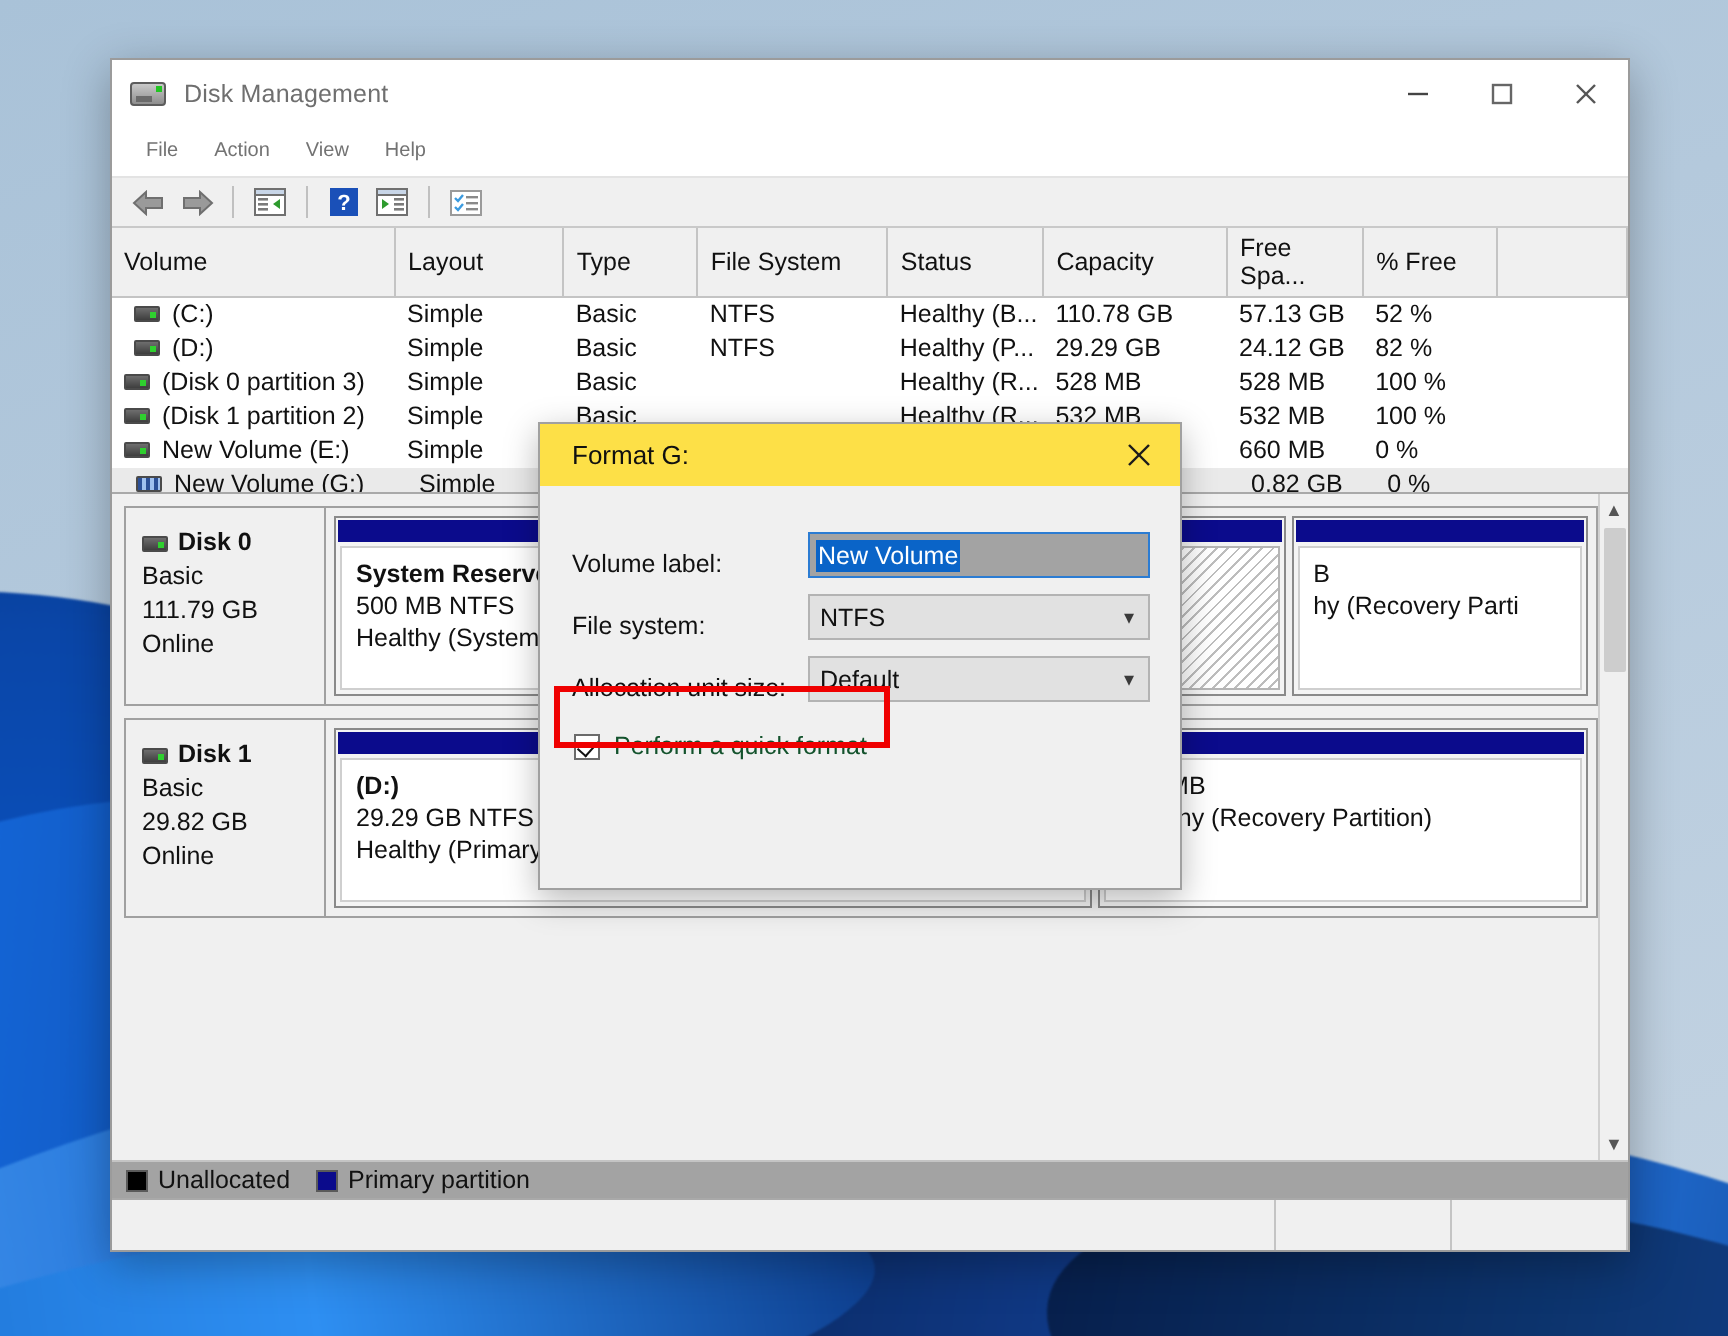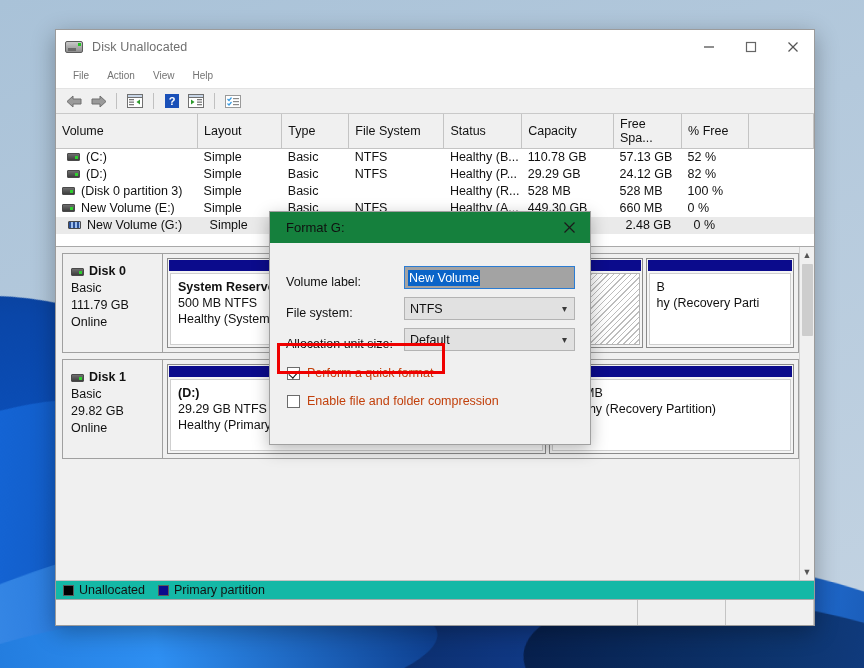--- a/index.html
+++ b/index.html
@@ -127,42 +127,42 @@
     border:1px solid #b5b5b5;
   }
 
   .gscroll { width:15px; flex:0 0 15px; background:#f0f0f0; border-left:1px solid #d0d0d0;
              display:flex; flex-direction:column; align-items:center; }
   .gscroll .arrow { height:16px; display:flex; align-items:center; justify-content:center; color:#555; font-size:9px; }
   .gscroll .thumb { width:11px; background:#cdcdcd; border-radius:1px; margin:1px 0; }
   .gscroll .track { flex:1; width:100%; }
 
   .legend {
-    flex:0 0 19px; background:#14b8a6; display:flex; 
+    flex:0 0 19px; background:#a3a3a3; display:flex; 
     padding-left:7px; gap:6px; border-top:1px solid #c4c4c4;
   }
   .legend .sw { width:11px; height:11px; border:1px solid #5a5a5a; }
   .legend .lb { font-size:12.5px; color:#111; margin-right:7px; }
   .legend .grp { display:flex; align-items:center; gap:5px; }
 
   .statusbar {
     flex:0 0 26px; background:#f0f0f0; border-top:1px solid #a9a9a9; display:flex;
   }
   .statusbar .seg { border-right:1px solid #c4c4c4; height:100%; }
   .seg1 { flex:1; } .seg2 { width:88px; } .seg3 { width:88px; border-right:none; }
 
   
   #dialog {
     position:absolute; left:269px; top:211px; width:322px; height:234px;
     background:#f0f0f0; border:1px solid #a0a0a0;
     box-shadow: 0 5px 16px rgba(0,0,0,.28);
     display:flex; flex-direction:column; z-index:30;
   }
   #dialog .dtitle {
-    height:31px; flex:0 0 31px; background:#15803d; display:flex; align-items:center;
+    height:31px; flex:0 0 31px; background:#fde047; display:flex; align-items:center;
     position:relative;
   }
   #dialog .dtitle .dt-text { margin-left:16px; font-size:13px; color:#101010; }
   #dialog .dclose { position:absolute; right:0; top:0; width:42px; height:31px;
                     display:flex; align-items:center; justify-content:center; color:#1a1a1a; }
   #dialog .dbody { flex:1; padding:16px 15px 0 16px; }
   .frow { display:flex; align-items:flex-end; height:30px; margin-bottom:1px; }
   .flabel { width:118px; font-size:12.5px; color:#111; }
   .ftext {
     flex:1; height:23px; border:1px solid #2b7cd3; background:#a3a3a3;
@@ -177,21 +177,21 @@
   .fselect .chev { color:#3a3a3a; font-size:10px; }
 
   .ckrow { display:flex; align-items:center; gap:7px; height:22px; }
   .ckrow.first { margin-top:11px; margin-left:1px; }
   .ckbox { width:13px; height:13px; border:1px solid #6b6b6b; background:#ffffff;
            position:relative; flex:0 0 13px; }
   .ckbox.checked::after {
     content:""; position:absolute; left:3px; top:0px; width:5px; height:9px;
     border:solid #111; border-width:0 1.6px 1.6px 0; transform:rotate(42deg);
   }
-  .cklabel { font-size:12.5px; color:#c2410c; }
+  .cklabel { font-size:12.5px; color:#14532d; }
 
   .dbtns { display:flex; justify-content:flex-end; gap:13px; padding:0 15px 14px 0; }
   .dbtn {
     width:77px; height:25px; display:flex; align-items:center; justify-content:center;
     font-size:12.5px; color:#111; background:#e1e1e1; border:1px solid #adadad;
   }
   .dbtn.primary { border:2px solid #0a64c8; background:#e1e1e1; }
 
   
   #annotation {
@@ -213,21 +213,21 @@
 </div>
 
 <div id="window">
 
   <div class="titlebar">
     <div class="title-icon">
       <div class="body"></div>
         <div class="led"></div>
         <div class="slot"></div>
     </div>
-    <div class="title-text">Disk Unallocated</div>
+    <div class="title-text">Disk Management</div>
     <div class="winbtns">
       <div class="winbtn">
         <svg width="12" height="12" viewBox="0 0 12 12">
             <line x1="1" y1="6" x2="11" y2="6" stroke="#444" stroke-width="1.2"></line>
           </svg>
       </div>
       <div class="winbtn">
         <svg width="12" height="12" viewBox="0 0 12 12">
             <rect x="1.5" y="1.5" width="9" height="9" fill="none" stroke="#666" stroke-width="1.2"></rect>
           </svg>
@@ -372,20 +372,36 @@
             <td>Healthy (R...</td>
             <td>528 MB</td>
             <td>528 MB</td>
             <td>100 %</td>
             <td></td>
           </tr>
           <tr>
             <td>
               <div class="volcell">
                 <div class="volicon"></div>
+                <span>(Disk 1 partition 2)</span>
+              </div>
+            </td>
+            <td>Simple</td>
+            <td>Basic</td>
+            <td></td>
+            <td>Healthy (R...</td>
+            <td>532 MB</td>
+            <td>532 MB</td>
+            <td>100 %</td>
+            <td></td>
+          </tr>
+          <tr>
+            <td>
+              <div class="volcell">
+                <div class="volicon"></div>
                 <span>New Volume (E:)</span>
               </div>
             </td>
             <td>Simple</td>
             <td>Basic</td>
             <td>NTFS</td>
             <td>Healthy (A...</td>
             <td>449.30 GB</td>
             <td>660 MB</td>
             <td>0 %</td>
@@ -396,21 +412,21 @@
               <div class="volcell">
                 <div class="volicon striped"></div>
                 <span>New Volume (G:)</span>
               </div>
             </td>
             <td>Simple</td>
             <td>Basic</td>
             <td></td>
             <td></td>
             <td></td>
-            <td>2.48 GB</td>
+            <td>0.82 GB</td>
             <td>0 %</td>
             <td></td>
           </tr>
         </tbody>
     </table>
   </div>
 
   <div class="graphwrap">
     <div class="graphinner" id="graph-inner">
         <div class="diskrow">
@@ -531,20 +547,16 @@
       <div class="fselect">
         <span>Default</span>
         <span class="chev">▾</span>
       </div>
     </div>
 
     <div class="ckrow first">
       <div class="ckbox checked"></div>
       <div class="cklabel">Perform a quick format</div>
     </div>
-    <div class="ckrow" style="margin-top:6px;margin-left:1px;">
-      <div class="ckbox"></div>
-      <div class="cklabel">Enable file and folder compression</div>
-    </div>
   </div>
 </div>
 
 <div id="annotation" style="border-color: rgb(239, 0, 0);"></div>
 
 </body></html>

